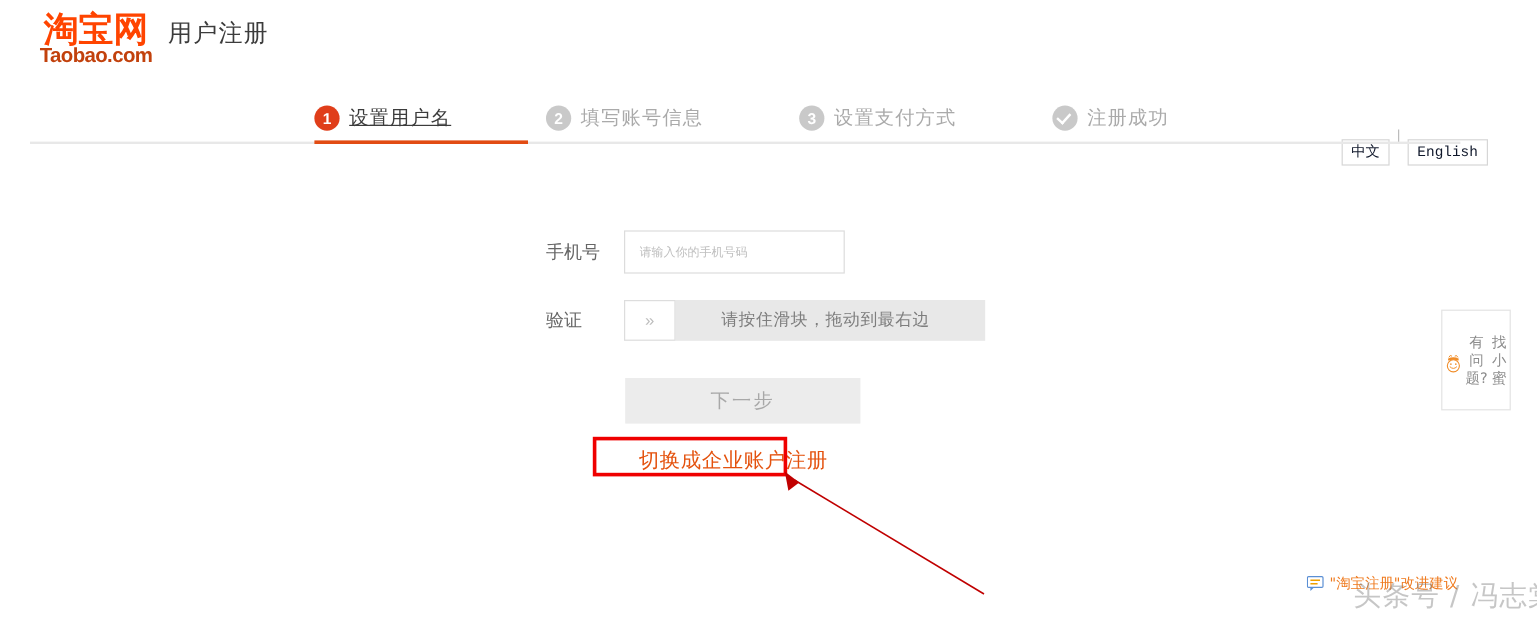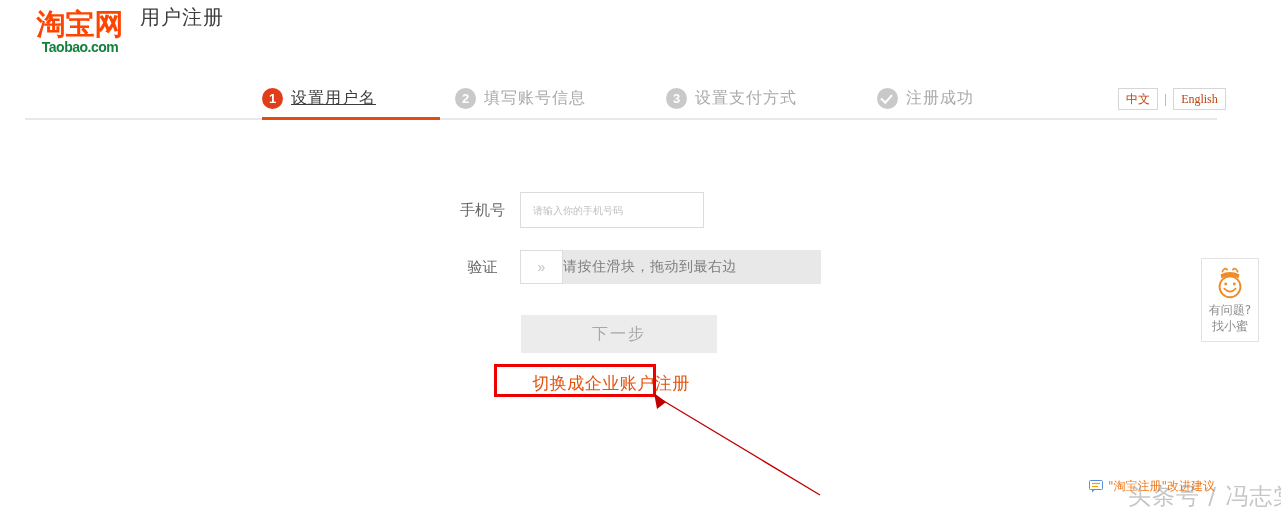--- a/index.html
+++ b/index.html
@@ -34,31 +34,31 @@
     font-family: "DejaVu Sans", sans-serif;
     font-size: 29px;
     font-weight: bold;
     color: #ff4400;
     letter-spacing: 0px;
     line-height: 30px;
     white-space: nowrap;
   }
   .logo-en {
     font-family: "Liberation Sans", sans-serif;
-    font-size: 14px;
+    font-size: 17px;
     font-weight: bold;
-    color: #15803d;
+    color: #c2410c;
     line-height: 18px;
     letter-spacing: -0.5px;
     margin-top: -1px;
   }
   .page-title {
     position: absolute;
     left: 140px;
-    top: 4px;
+    top: 14px;
     font-family: Liberation Serif, serif;
     font-size: 20px;
     color: #3c3c3c;
     letter-spacing: 1px;
     white-space: nowrap;
   }
 
   
   .steps-wrap {
     position: absolute;
@@ -158,21 +158,21 @@
   }
   .row {
     position: absolute;
     display: flex;
     align-items: center;
   }
   .row-label {
     font-family: Liberation Mono, monospace;
     font-size: 15px;
     color: #666666;
-    text-align: center;
+    text-align: left;
     white-space: nowrap;
   }
 
   
   .row-phone {
     left: 455px;
     top: 72px;
   }
   .row-phone .row-label {
     width: 55px;
@@ -271,21 +271,21 @@
     align-items: center;
     justify-content: center;
     font-family: "Liberation Sans", sans-serif;
     font-size: 14px;
     color: #bdbdbd;
     cursor: pointer;
     flex: none;
   }
   .slider-text {
     flex: 1;
-    text-align: left;
+    text-align: center;
     font-family: "DejaVu Sans", sans-serif;
     font-size: 14px;
     color: #7e7e7e;
     letter-spacing: 0.5px;
     padding-right: 8px;
   }
 
   
   .next-btn {
     position: absolute;
@@ -341,21 +341,20 @@
   .help-widget {
     position: absolute;
     left: 1201px;
     top: 258px;
     width: 58px;
     height: 84px;
     background: #ffffff;
     border: 1px solid #e3e3e3;
     box-sizing: border-box;
     display: flex;
-    flex-direction: column;
     align-items: center;
     cursor: pointer;
   }
   .help-icon {
     margin-top: 5px;
     width: 38px;
     height: 38px;
   }
   .help-text {
     font-family: "DejaVu Sans", sans-serif;
@@ -405,26 +404,27 @@
   .lang-toggle {
     position: absolute;
     left: 1118px;
     top: 88px;
     display: flex;
     align-items: center;
   }
   .lang-btn {
     border: 1px solid #d6d6d6;
     background: #fff;
-    font-family: Liberation Serif, serif;
+    font-family: Liberation Mono, monospace;
     font-size: 12px;
-    color: #c2410c;
+    color: #0f172a;
     padding: 3px 7px;
     cursor: pointer;
     line-height: 14px;
+    margin-top: 28px;
   }
   .lang-sep {
     color: #bbbbbb;
     font-size: 12px;
     margin: 0 6px;
     font-family: "Liberation Sans", sans-serif;
   }
 </style>
 </head>
 <body>

